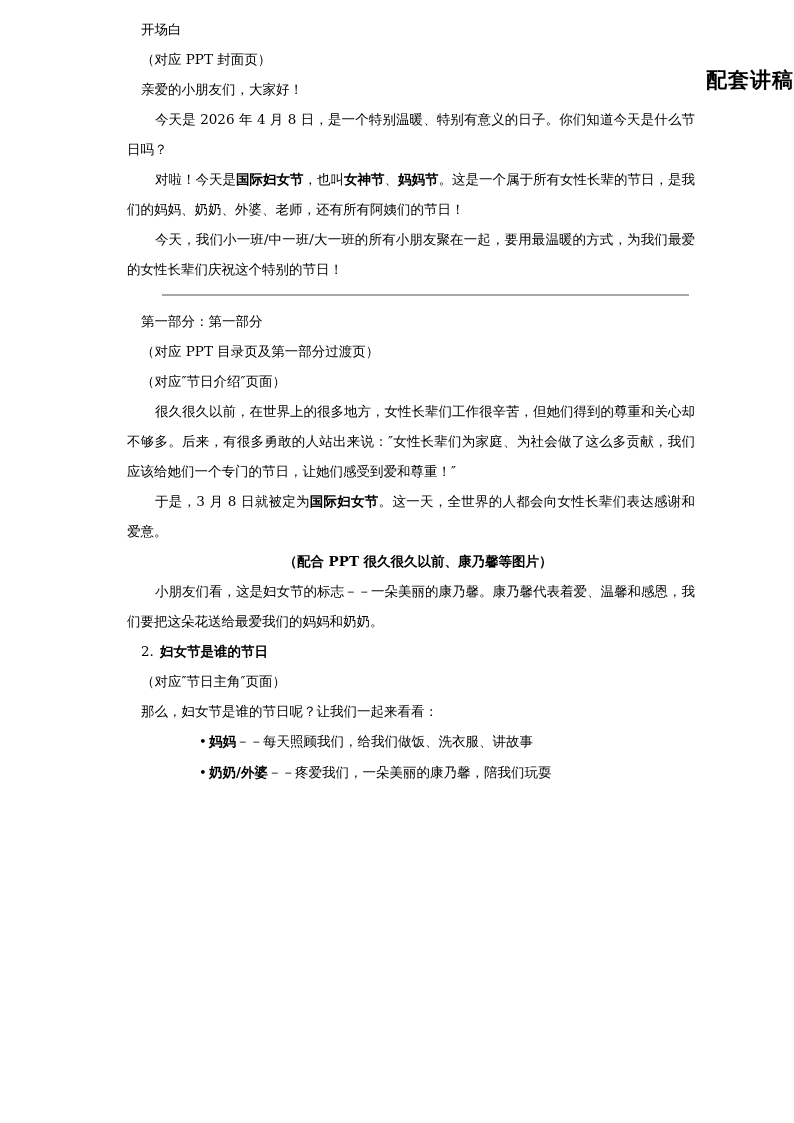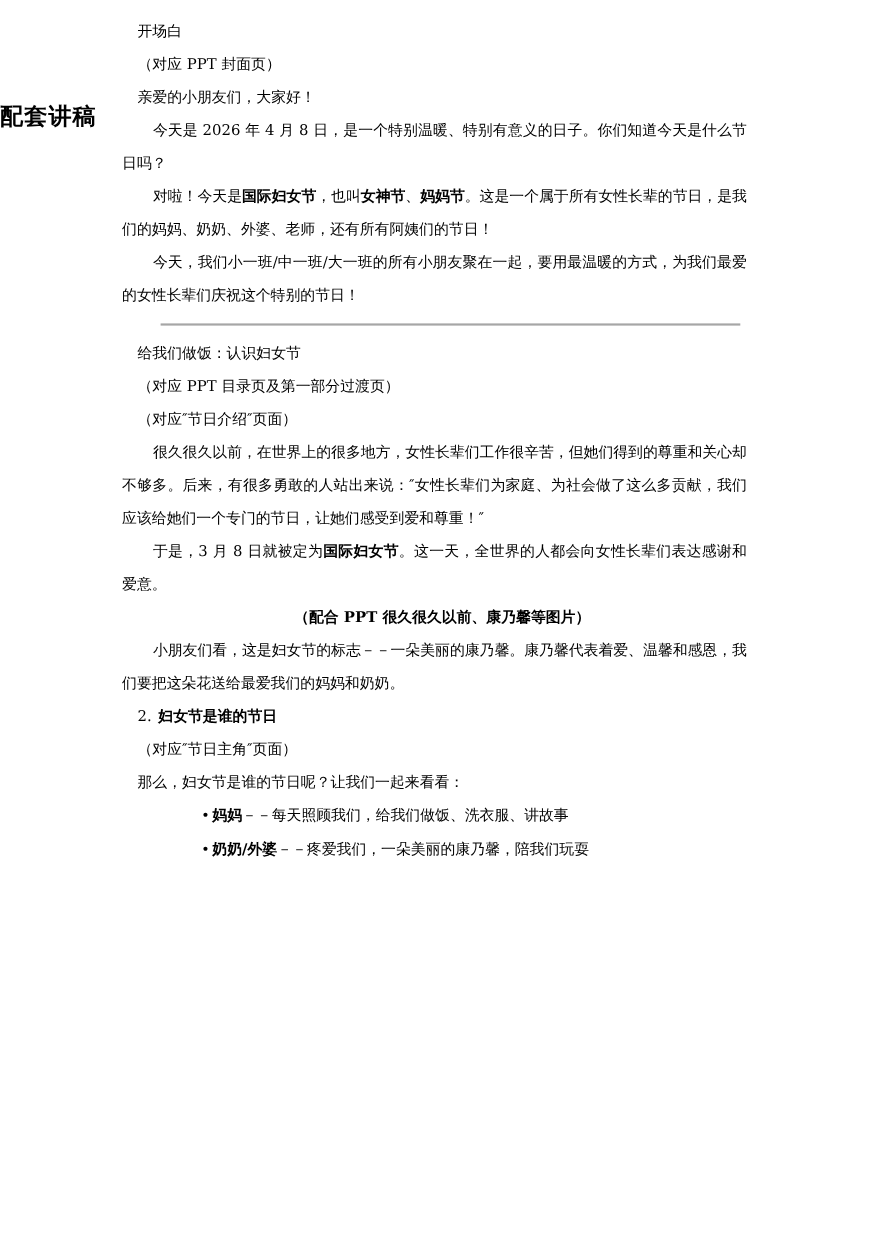--- a/index.html
+++ b/index.html
@@ -16,31 +16,31 @@
   }
   .page {
     position: relative;
     width: 794px;
     height: 1123px;
     box-sizing: border-box;
     padding: 0;
   }
   .content {
     position: absolute;
-    left: 111px;
+    left: 127px;
     top: 0;
     width: 568px;
   }
   .doc-title {
-    text-align: left;
+    text-align: right;
     font-size: 21px;
     font-weight: 700;
     letter-spacing: 1px;
     margin: 0;
-    padding-top: 93px;
+    padding-top: 67px;
     padding-bottom: 0;
     line-height: 1.25;
     font-family: "DejaVu Serif", "Liberation Serif", serif;
   }
   .para {
     font-size: 13.5px;
     line-height: 30px;
     margin: 0;
     text-align: justify;
     text-justify: inter-ideograph;
@@ -124,21 +124,21 @@
     <p class="para indent">今天是 2026 年 4 月 8 日，是一个特别温暖、特别有意义的日子。你们知道今天是什么节日吗？</p>
 
     <p class="para indent"><span>对啦！今天是</span><span class="b">国际妇女节</span><span>，也叫</span><span class="b">女神节</span><span>、</span><span class="b">妈妈节</span><span>。这是一个属于所有女性长辈的节日，是我们的妈妈、奶奶、外婆、老师，还有所有阿姨们的节日！</span></p>
 
     <p class="para indent">今天，我们小一班/中一班/大一班的所有小朋友聚在一起，要用最温暖的方式，为我们最爱的女性长辈们庆祝这个特别的节日！</p>
 
     <div class="divider-wrap">
       <hr class="divider">
     </div>
 
-    <p class="heading-line indent-half">给我们做饭：认识妇女节</p>
+    <p class="heading-line indent-half">第一部分：第一部分</p>
 
     <p class="para indent-half">（对应 PPT 目录页及第一部分过渡页）</p>
 
 
     <p class="para indent-half">（对应″节日介绍″页面）</p>
 
 
     <p class="para indent">很久很久以前，在世界上的很多地方，女性长辈们工作很辛苦，但她们得到的尊重和关心却不够多。后来，有很多勇敢的人站出来说：″女性长辈们为家庭、为社会做了这么多贡献，我们应该给她们一个专门的节日，让她们感受到爱和尊重！″</p>
 
     <p class="para indent"><span>于是，3 月 8 日就被定为</span><span class="b">国际妇女节</span><span>。这一天，全世界的人都会向女性长辈们表达感谢和爱意。</span></p>

